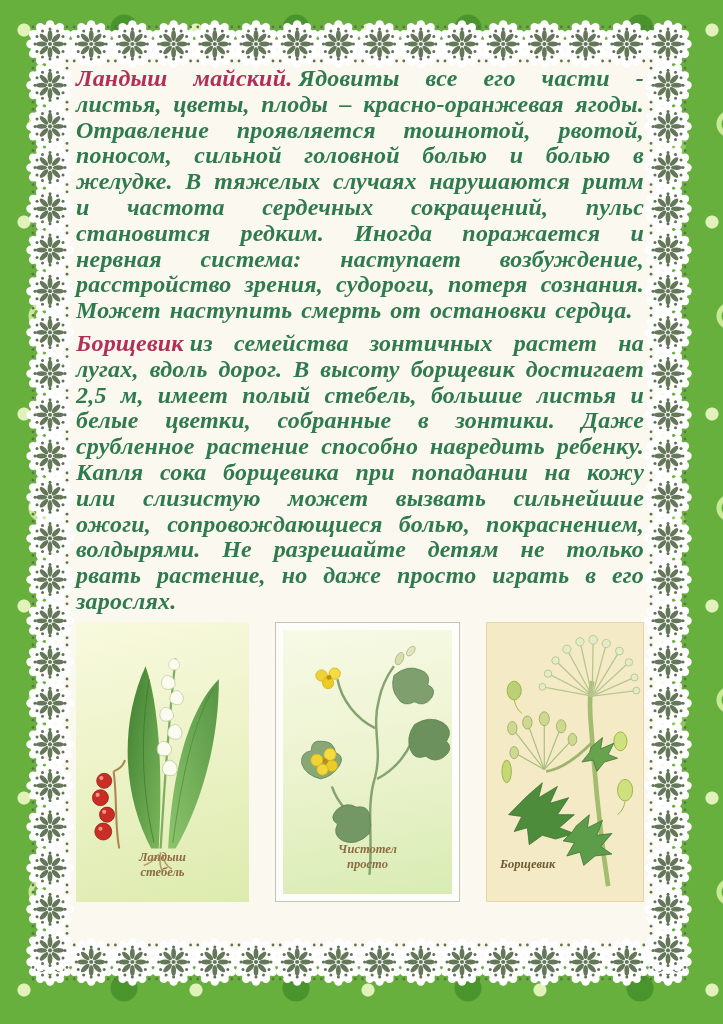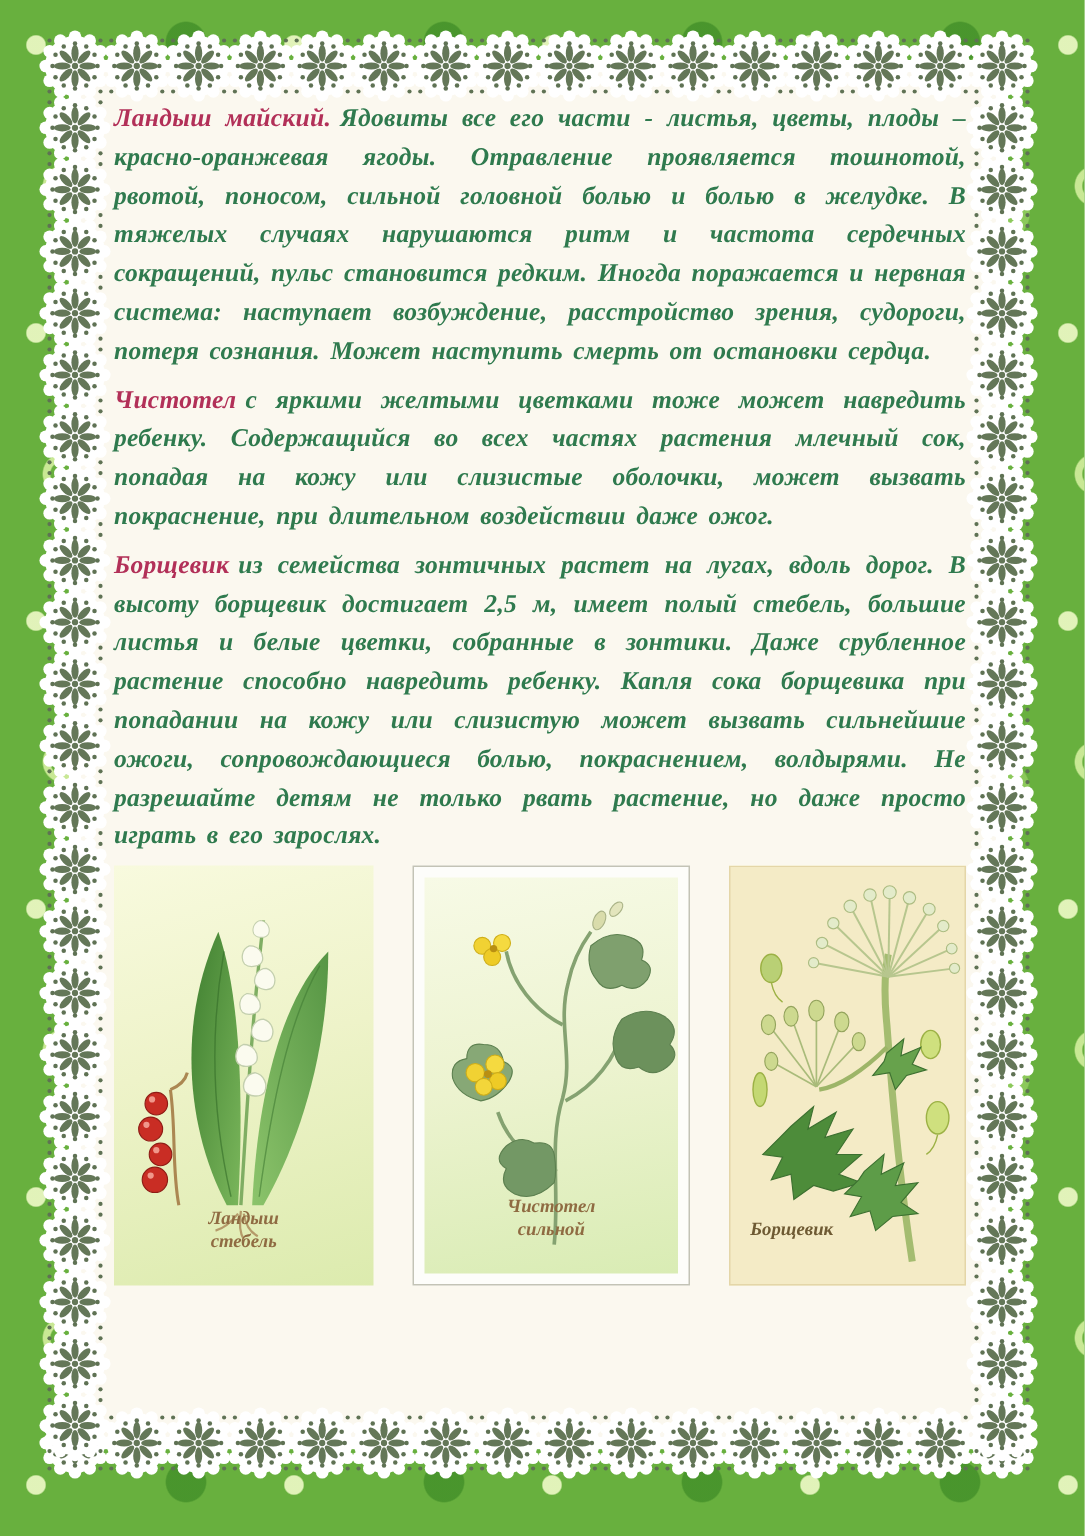--- a/index.html
+++ b/index.html
@@ -13,21 +13,21 @@
       radial-gradient(circle at 42px 124px, transparent 0 8px, rgba(218,242,164,.85) 9px 13px, transparent 14px),
       radial-gradient(circle at 152px 142px, rgba(142,202,92,.95) 0 18px, transparent 19px),
       radial-gradient(circle at 96px 168px, rgba(58,128,38,.6) 0 9px, transparent 10px);
     background-size: 172px 192px;
     font-family: "Liberation Serif", "DejaVu Serif", serif;
   }
   .lace { position:absolute; left:0; top:0; width:723px; height:1024px; }
   .content { position:absolute; left:76px; top:66px; width:568px; }
   .text-block p {
     margin:0 0 7px 0;
-    font-size:17px; font-weight:bold; font-style:italic;
+    font-size:24px; font-weight:bold; font-style:italic;
     line-height:25.8px; text-align:justify;
     word-spacing:2.5px; letter-spacing:0.2px;
     color: var(--body-text, #2f7a4e);
   }
   .lead { color: var(--heading, #b23058); padding-right:6px; }
   .figures { display:flex; gap:26px; margin-top:4px; height:280px; }
   .fig { position:relative; margin:0; height:280px; overflow:hidden; }
   .fig svg { position:absolute; left:0; top:0; width:100%; height:100%; }
   .fig-lily { width:184px; background:linear-gradient(165deg,#f8fade 0%, #eef3c9 45%, #dcebae 100%); }
   .fig-celandine-frame {
@@ -175,21 +175,20 @@
       <use href="#medallion" x="668" y="868.0000000000003"></use>
       <use href="#medallion" x="50" y="909.2000000000004"></use>
       <use href="#medallion" x="668" y="909.2000000000004"></use>
       <use href="#medallion" x="50" y="950.4000000000004"></use>
       <use href="#medallion" x="668" y="950.4000000000004"></use>
     </svg>
 
   <div class="content">
     <div class="text-block">
       <p><span class="lead">Ландыш майский.</span><span>Ядовиты все его части - листья, цветы, плоды – красно-оранжевая ягоды. Отравление проявляется тошнотой, рвотой, поносом, сильной головной болью и болью в желудке. В тяжелых случаях нарушаются ритм и частота сердечных сокращений, пульс становится редким. Иногда поражается и нервная система: наступает возбуждение, расстройство зрения, судороги, потеря сознания. Может наступить смерть от остановки сердца.</span></p>
-      <p><span class="lead">Чистотел</span><span>с яркими желтыми цветками тоже может навредить ребенку. Содержащийся во всех частях растения млечный сок, попадая на кожу или слизистые оболочки, может вызвать покраснение, при длительном воздействии даже ожог.</span></p>
       <p><span class="lead">Борщевик</span><span>из семейства зонтичных растет на лугах, вдоль дорог. В высоту борщевик достигает 2,5 м, имеет полый стебель, большие листья и белые цветки, собранные в зонтики. Даже срубленное растение способно навредить ребенку. Капля сока борщевика при попадании на кожу или слизистую может вызвать сильнейшие ожоги, сопровождающиеся болью, покраснением, волдырями. Не разрешайте детям не только рвать растение, но даже просто играть в его зарослях.</span></p>
     </div>
 
     <div class="figures">
 
       <figure class="fig fig-lily">
         <svg viewBox="0 0 184 280" aria-hidden="true">
           <defs>
             <linearGradient id="leafg1" x1="0" y1="0" x2="1" y2="1">
               <stop offset="0" stop-color="#3f7f30"></stop>
@@ -273,21 +272,21 @@
                 <circle cx="8" cy="8" r="6" fill="#eecb26" stroke="#cfae18" stroke-width="0.8"></circle>
                 <circle cx="-2" cy="12" r="6" fill="#f3d63a" stroke="#cfae18" stroke-width="0.8"></circle>
                 <circle cx="1" cy="3" r="2.8" fill="#b98f12"></circle>
               </g>
               <ellipse cx="124" cy="22" rx="4" ry="7" fill="#d9dcab" stroke="#aab387" stroke-width="0.8" transform="rotate(24 124 22)"></ellipse>
               <ellipse cx="136" cy="14" rx="3.4" ry="6" fill="#e3e5bd" stroke="#aab387" stroke-width="0.8" transform="rotate(40 136 14)"></ellipse>
             </g>
           </svg>
           <figcaption class="caption">
             <span class="caption-line">Чистотел</span>
-            <span class="caption-line">сильной</span>
+            <span class="caption-line">просто</span>
           </figcaption>
         </div>
       </figure>
 
       <figure class="fig fig-hogweed">
         <svg viewBox="0 0 168 280" aria-hidden="true">
 
           <path d="M130,272 C122,220 116,160 112,104 C110,84 110,68 113,54" stroke="#a4bc70" stroke-width="5" fill="none"></path>
           <path d="M112,120 C96,136 78,148 64,150" stroke="#9db568" stroke-width="3" fill="none"></path>
 

